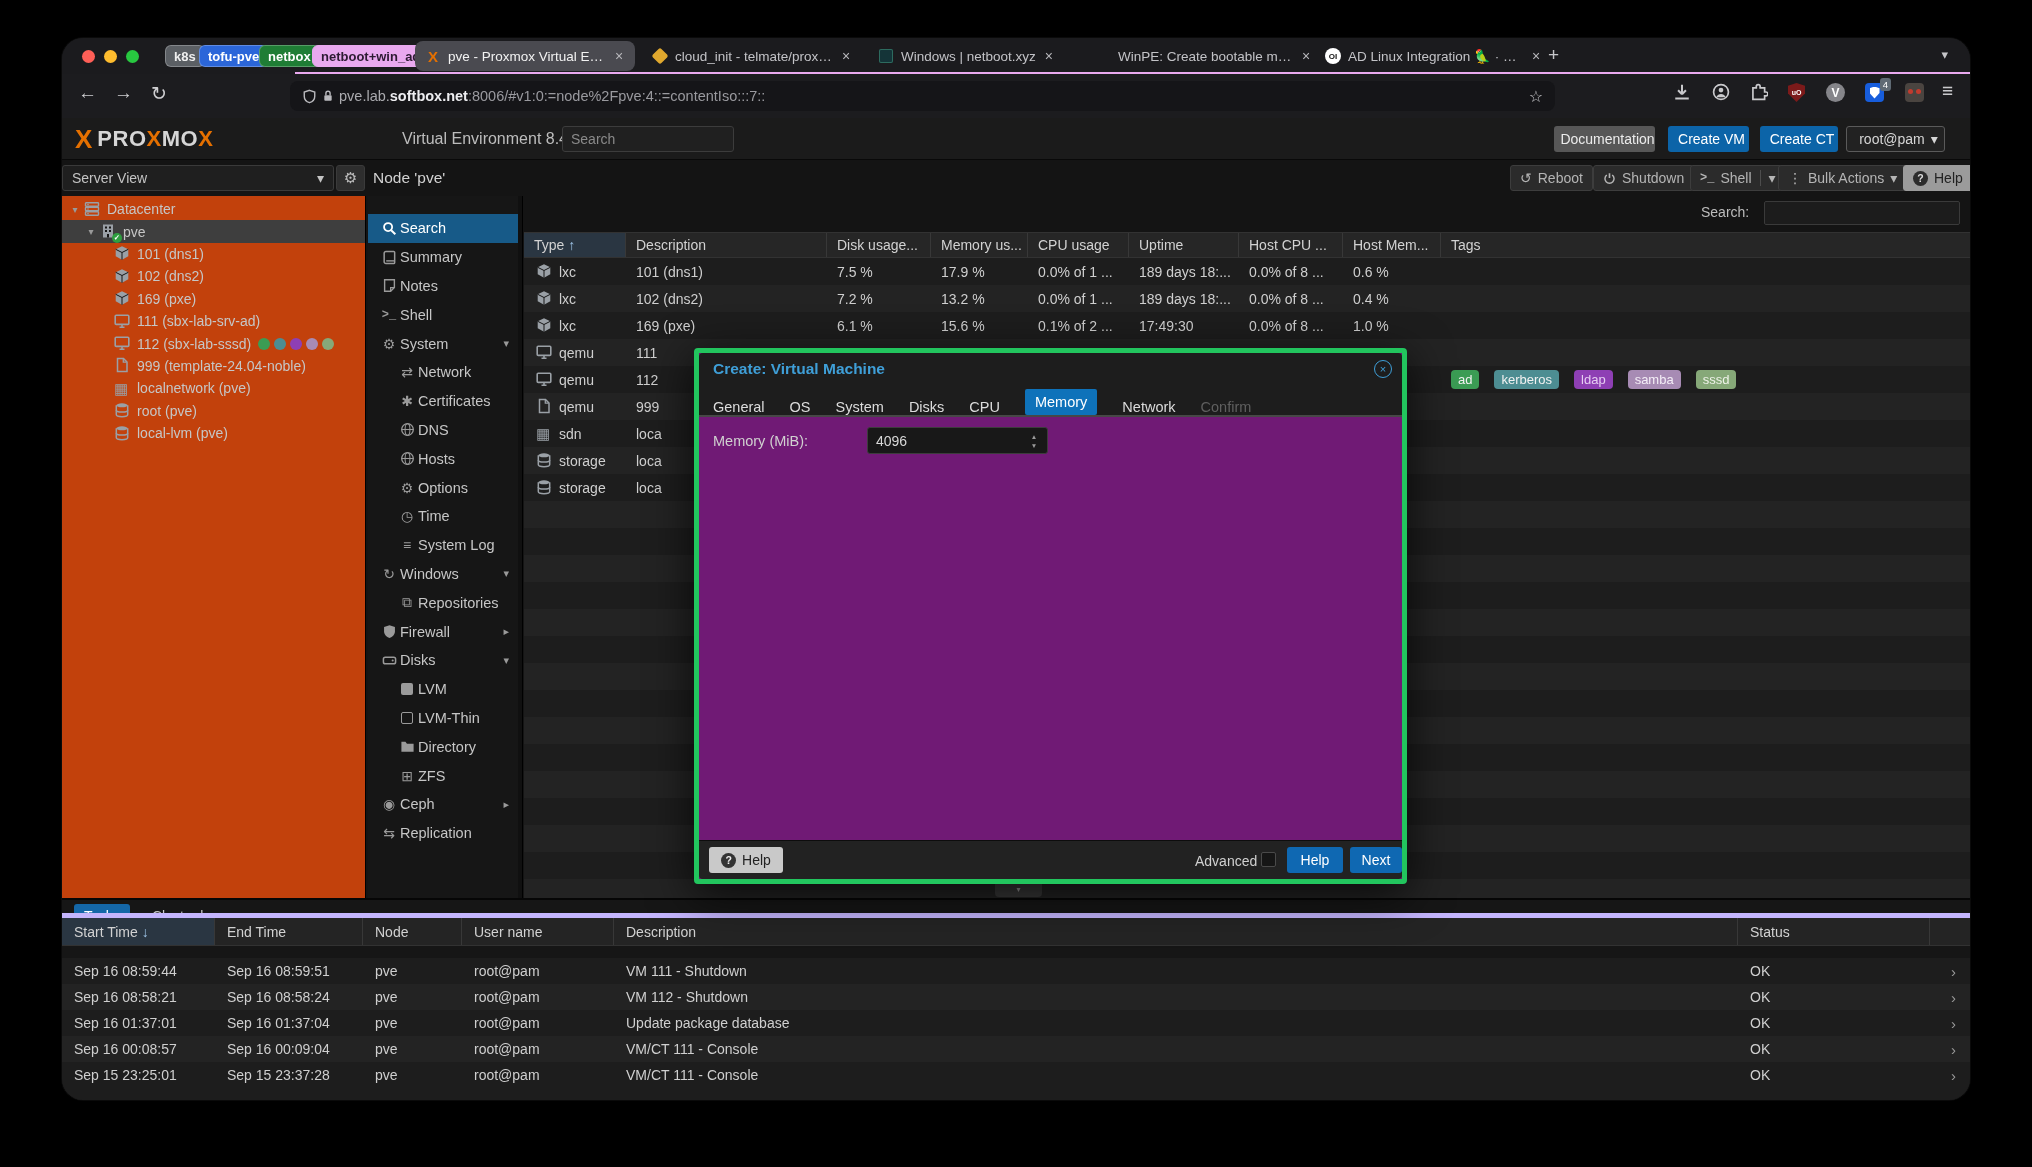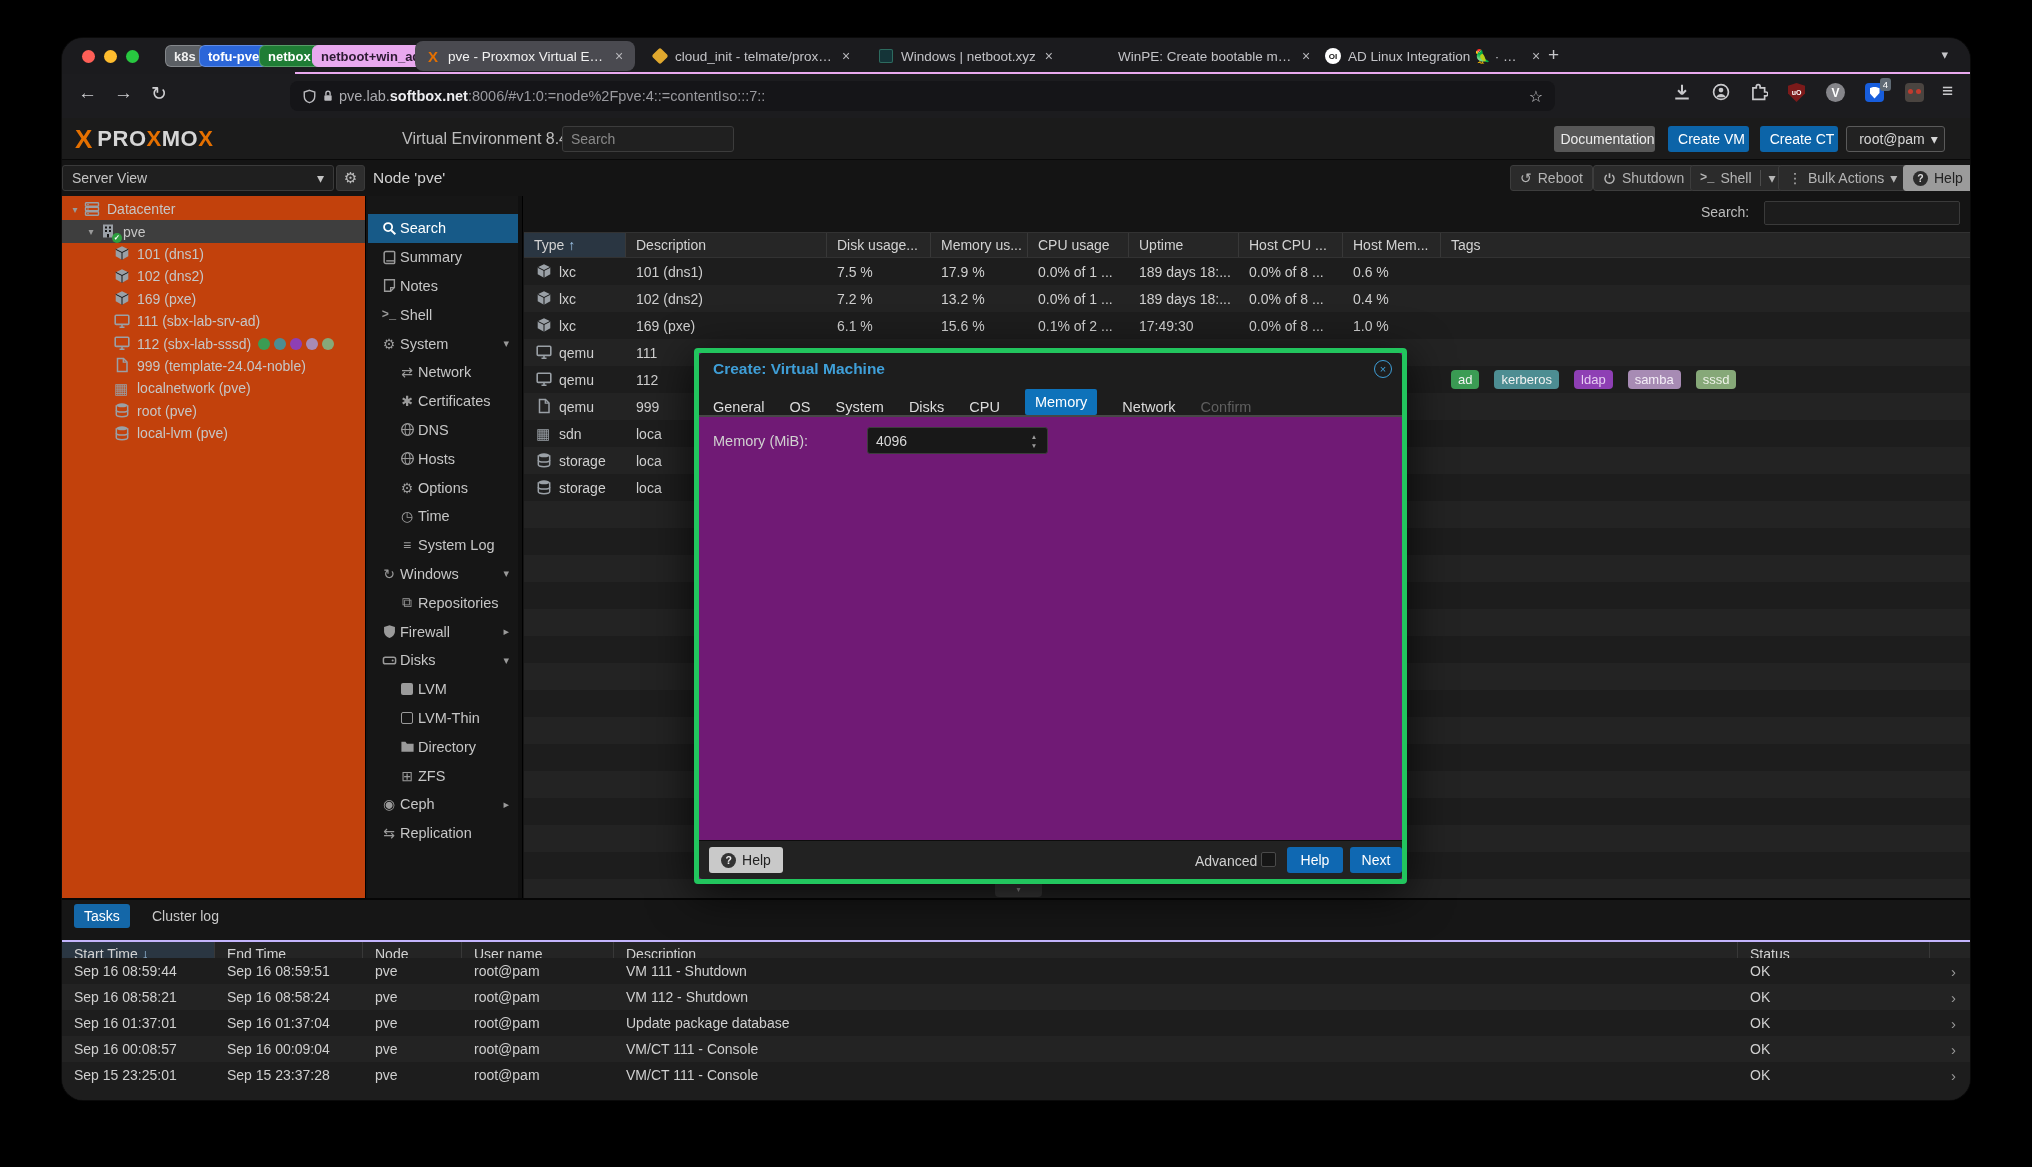--- a/index.html
+++ b/index.html
@@ -181,22 +181,22 @@
          border-radius:0 0 4px 4px;color:#999;font-size:8px;text-align:center;line-height:11px;z-index:5}
   
   .tasks{position:absolute;left:0;right:0;top:780px;height:202px;background:#161616;
          border-top:2px solid #060606}
   .ttabs{position:absolute;top:0;left:0;right:0;height:31px}
   .ttab{position:absolute;top:4px;height:24px;line-height:24px;padding:0 10px;border-radius:3px;
         font-size:14px;color:#c8c8c8}
   .ttab.active{left:12px;background:#1467a8;color:#fff}
   .ttab.t-cl{left:80px}
   .thead,.trw{display:grid;grid-template-columns:153px 148px 99px 152px 1124px 192px 1fr;align-items:center}
-  .thead{position:absolute;top:40px;left:0;right:0;height:27px;background:#242424;color:#d2d2d2;
-         font-size:14px;border-top:2px solid #c4b5fd;border-bottom:1px solid #323232}
+  .thead{position:absolute;top:13px;left:0;right:0;height:33px;background:#242424;color:#d2d2d2;
+         font-size:14px;border-top:5px solid #c4b5fd;border-bottom:1px solid #323232}
   .thead .hc{height:100%;display:flex;align-items:center;padding-left:12px;border-right:1px solid #383838}
   .thead .hc.sorted{background:#2a3642}
   .trows{position:absolute;top:58px;left:0;right:0}
   .trw{height:26px;font-size:14px;color:#cfcfcf}
   .trw:nth-child(odd){background:#1d1d1d}.trw:nth-child(even){background:#232323}
   .trw>div{padding-left:12px;white-space:nowrap;overflow:hidden}
   .trw .rchev{text-align:right;padding-right:14px;color:#9a9a9a;font-size:15px}
   .tfill{position:absolute;top:188px;left:0;right:0;bottom:0;background:#1d1d1d}
   
   .g-x::before{content:"×"}

